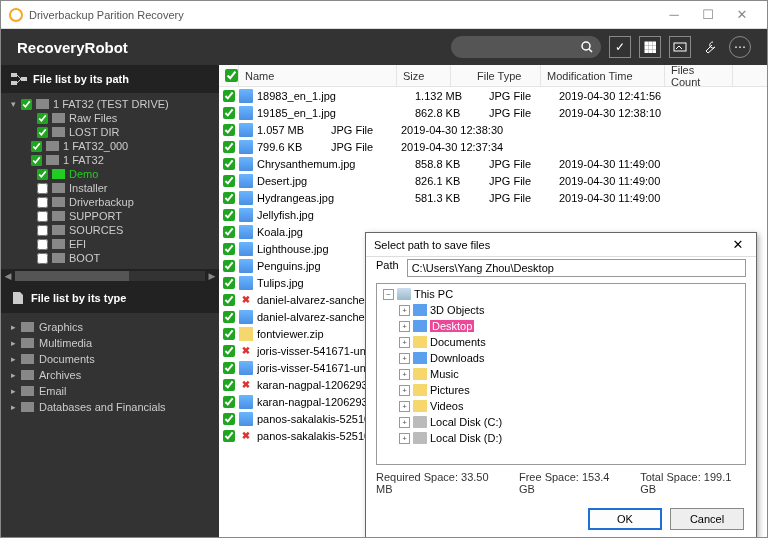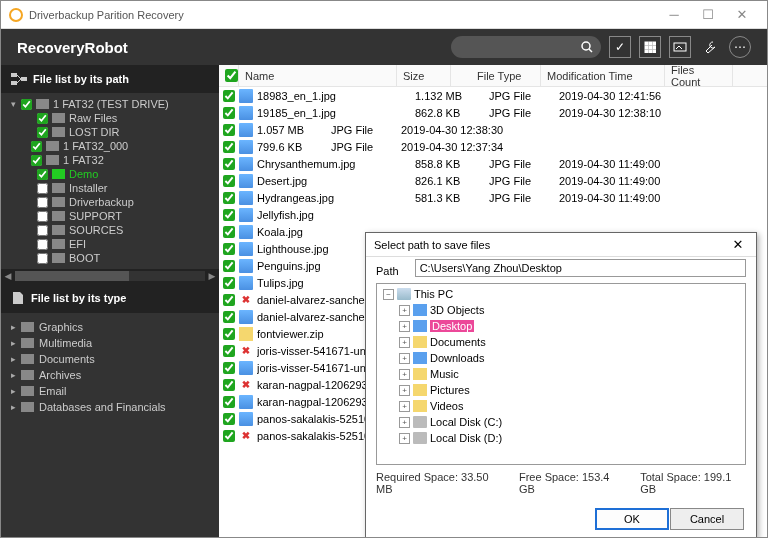--- a/index.html
+++ b/index.html
@@ -52,35 +52,35 @@
 .bad-icon { color: #d33; font-weight: bold; }
 .footer { height: 40px; display: flex; align-items: center; justify-content: flex-end; padding: 0 14px; gap: 12px; }
 .btn { width: 90px; height: 32px; font-size: 11px; border: 5px solid #000000; background: #fff; color: #2a2; cursor: pointer; }
 .btn.primary { background: #1fa51f; color: #fff; border-color: #1fa51f; }
 
 .dialog { position: absolute; left: 364px; top: 206px; width: 392px; height: 306px; background: #fff; border: 1px solid #666; box-shadow: 2px 2px 6px rgba(0,0,0,0.3); z-index: 10; display: flex; flex-direction: column; font-size: 11px; margin-top: 25px; }
 .dialog .dlg-title { height: 24px; background: #fff; border-bottom: 1px solid #ddd; display: flex; align-items: center; padding: 0 8px; }
 .dialog .dlg-title span { flex: 1; }
 .dialog .dlg-close { width: 20px; text-align: center; font-size: 13px; cursor: pointer; }
 .dialog .dlg-info { padding: 8px 10px 4px; color: #333; }
-.dialog .dlg-path { display: flex; align-items: flex-end; padding: 2px 10px 6px; gap: 16px; }
+.dialog .dlg-path { display: flex; align-items: flex-start; padding: 2px 10px 6px; gap: 8px; }
 .dialog .dlg-path input { flex: 1; height: 18px; font-size: 11px; padding: 0 4px; border: 1px solid #999; }
 .dialog .dlg-tree { flex: 1; margin: 0 10px; border: 1px solid #999; overflow-y: auto; padding: 2px; background: #fff; }
 .dialog .dlg-tree .trow { display: flex; align-items: center; height: 16px; white-space: nowrap; }
 .dialog .dlg-tree .trow .exp { width: 11px; height: 11px; border: 1px solid #999; font-size: 8px; display: flex; align-items: center; justify-content: center; margin-right: 3px; color: #555; }
 .dialog .dlg-tree .trow .ico { width: 14px; height: 12px; margin-right: 3px; }
 .dialog .dlg-tree .trow .ico.pc { background: linear-gradient(#cde,#9bc); border-radius: 1px; }
 .dialog .dlg-tree .trow .ico.folder { background: #f5d76e; }
 .dialog .dlg-tree .trow .ico.folder-blue { background: #5aa0ee; }
 .dialog .dlg-tree .trow .ico.drive { background: #bbb; border-radius: 1px; }
 .dialog .dlg-tree .trow.sel span.label { background: #ec4899; color: #fff; padding: 0 2px; }
 .dialog .dlg-tree .d0 { padding-left: 4px; }
 .dialog .dlg-tree .d1 { padding-left: 20px; }
 .dialog .dlg-stats { padding: 6px 10px; display: flex; gap: 16px; color: #333; border-top: 0; }
-.dialog .dlg-buttons { height: 36px; display: flex; align-items: center; justify-content: flex-end; padding: 0 12px; gap: 1px; }
+.dialog .dlg-buttons { height: 36px; display: flex; align-items: center; justify-content: flex-end; padding: 0 12px; gap: 8px; }
 .dialog .dlg-buttons button { width: 74px; height: 22px; font-size: 11px; border: 1px solid #888; background: #eee; cursor: pointer; }
 .dialog .dlg-buttons button.ok { border: 2px solid #1e6fd6; background: #fdfdfd; }
 
 input[type=checkbox] { accent-color: #1fa51f; }
 </style>
 </head>
 <body>
 
 <div class="titlebar">
   <div class="logo"></div>

